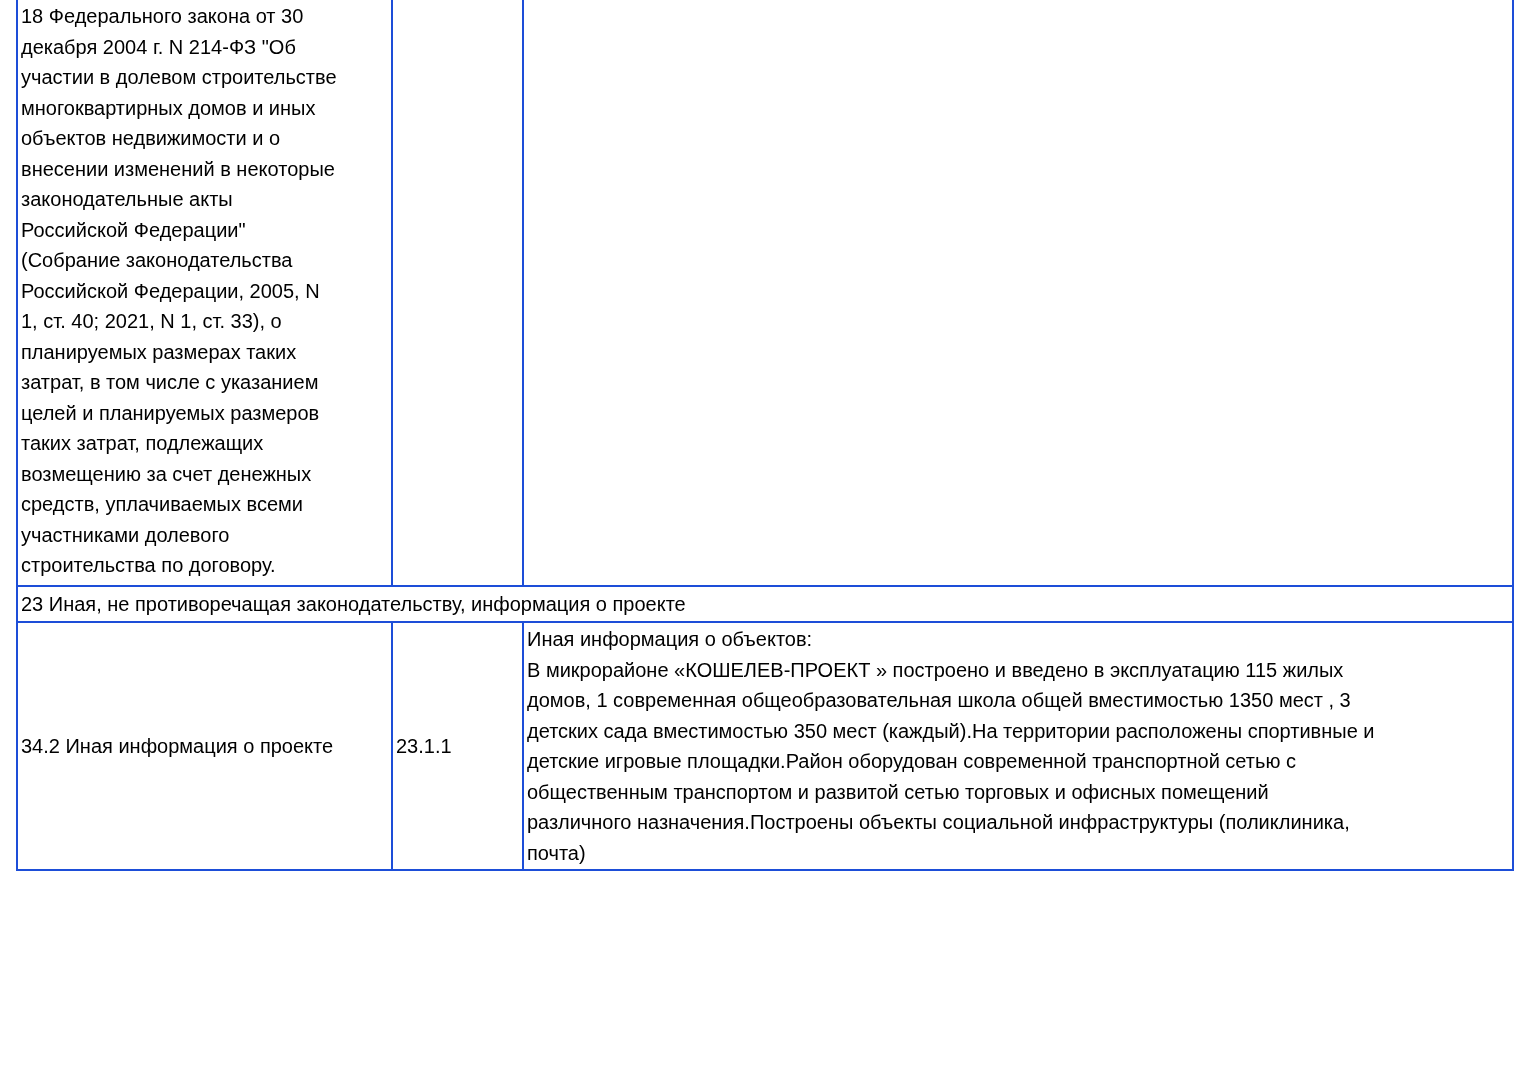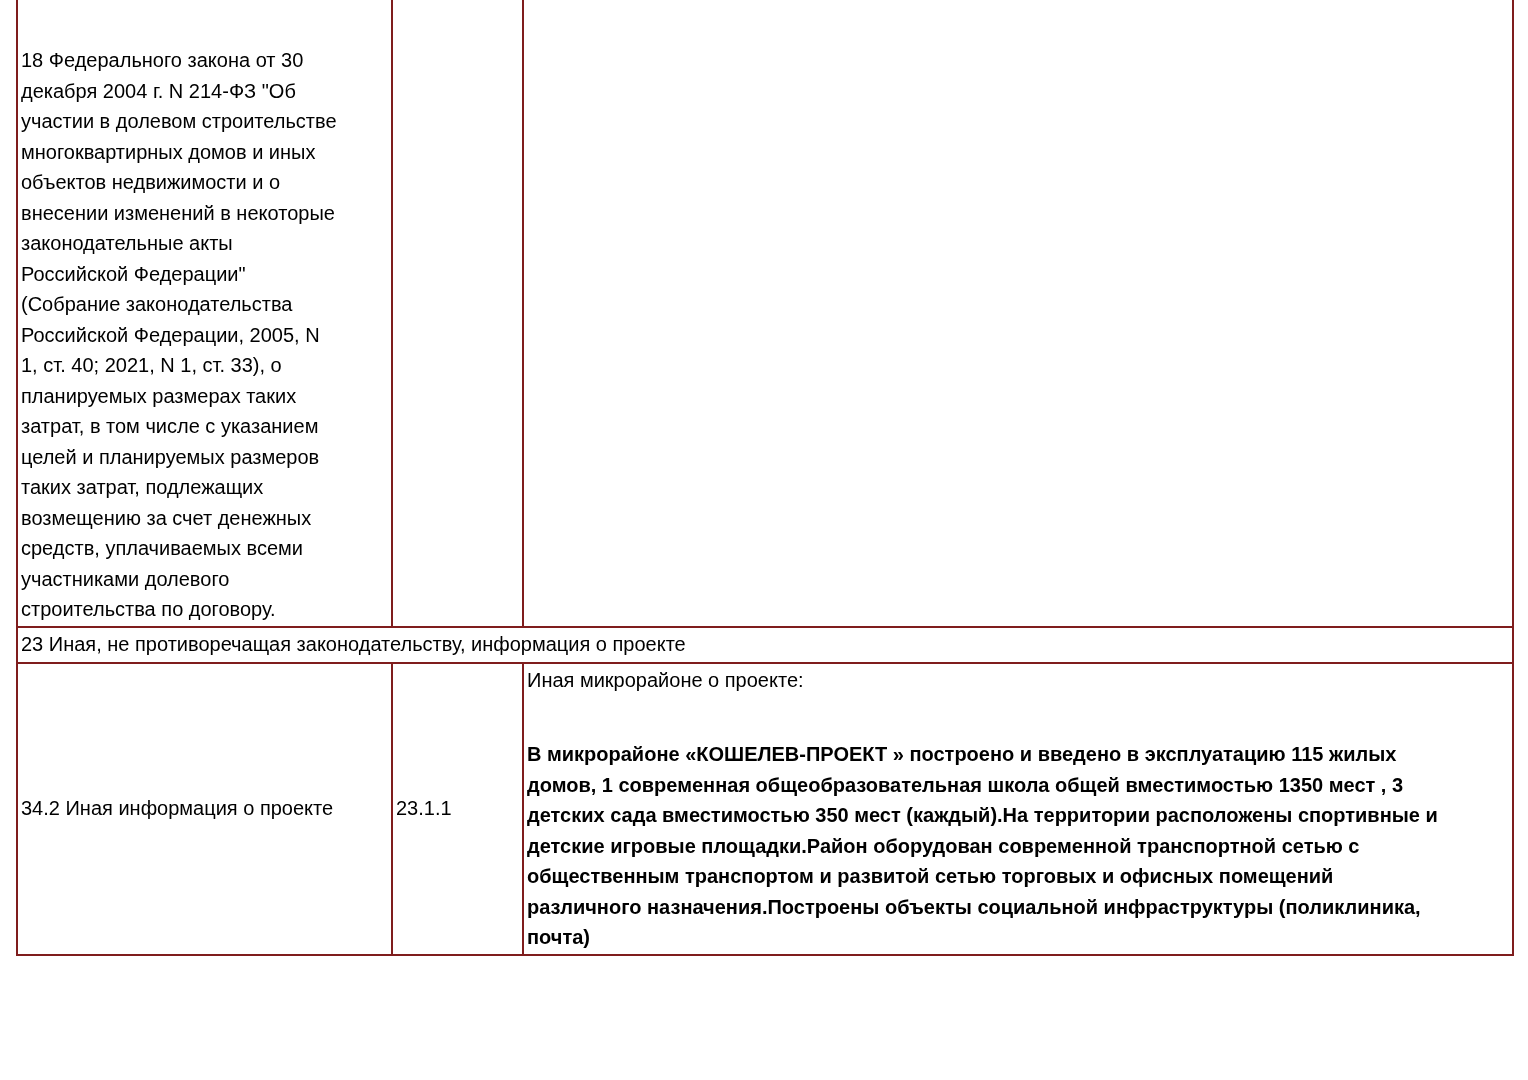--- a/index.html
+++ b/index.html
@@ -21,38 +21,38 @@
     width: 1496px;
     border-collapse: collapse;
     table-layout: fixed;
     font-size: 20px;
     line-height: 30.5px;
   }
   col.c1 { width: 375px; }
   col.c2 { width: 131px; }
   col.c3 { width: 990px; }
   td.cell {
-    border: 2px solid #7f1d1d;
+    border: 2px solid #1d4ed8;
     vertical-align: top;
     padding: 1px 4px 1px 3px;
     box-sizing: border-box;
     overflow: hidden;
   }
   tr.row-carryover td {
     border-top: none;          
     height: 586px;
   }
   td.section-cell {
     height: 36px;
     vertical-align: middle;
   }
   tr.row-info td { height: 246px; }
   td.mid { vertical-align: middle; }
-  .preline { white-space: pre-line; margin-top: 44px; }
-  .bold { font-weight: bold; }
+  .preline { white-space: pre-line; }
+  .bold { font-weight: normal; }
 </style>
 </head>
 <body>
 
 <div class="page">
   <table class="decl-table">
     <colgroup>
       <col class="c1">
       <col class="c2">
       <col class="c3">
@@ -91,21 +91,21 @@
       </tr>
 
       <tr class="row-info">
         <td class="cell mid">
           <span>34.2 Иная информация о проекте</span>
         </td>
         <td class="cell mid">
           <span>23.1.1</span>
         </td>
         <td class="cell">
-          <div>Иная микрорайоне о проекте:</div>
+          <div>Иная информация о объектов:</div>
           <div class="preline bold">В микрорайоне «КОШЕЛЕВ-ПРОЕКТ » построено и введено в эксплуатацию 115 жилых
 домов, 1 современная общеобразовательная школа общей вместимостью 1350 мест , 3
 детских сада вместимостью 350 мест (каждый).На территории расположены спортивные и
 детские игровые площадки.Район оборудован современной транспортной сетью с
 общественным транспортом и развитой сетью торговых и офисных помещений
 различного назначения.Построены объекты социальной инфраструктуры (поликлиника,
 почта)</div>
         </td>
       </tr>
     </tbody>

